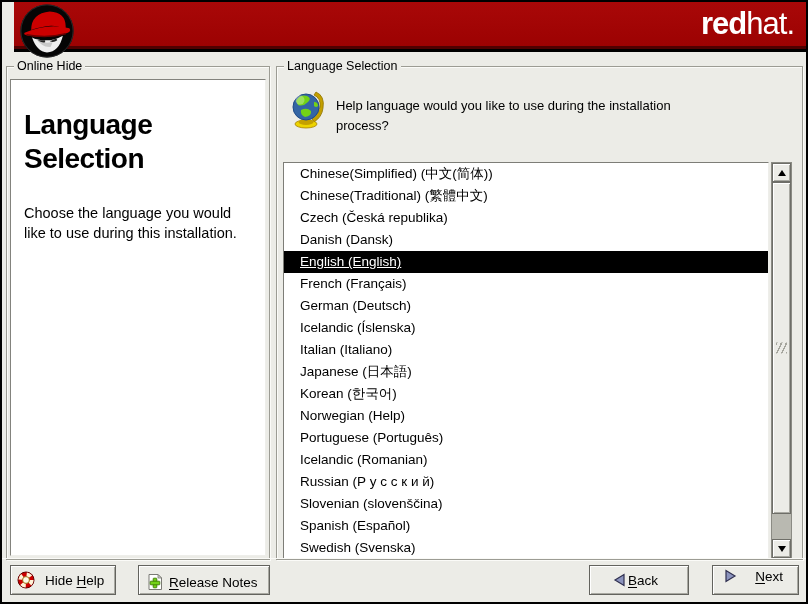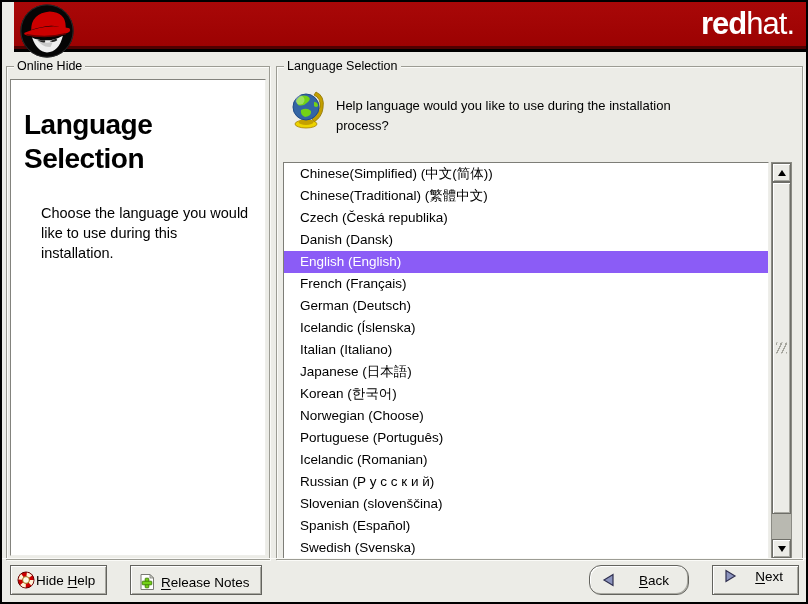--- a/index.html
+++ b/index.html
@@ -25,21 +25,21 @@
     box-shadow: inset 1px 1px 0 #fbfbf8, 1px 1px 0 #fbfbf8; }
   .frame-label { position:absolute; top:-8px; left:7px; background:#ECECE7;
     padding:0 3px; font-size:12.5px; line-height:15px; z-index:2; white-space:nowrap; }
   .help-frame { left:4px; top:64px; width:264px; height:494px; }
   .main-frame { left:274px; top:64px; width:527px; height:494px; }
   
   .help-inner { position:absolute; left:3px; right:3px; top:12px; bottom:3px;
     background:#fff; border:1px solid; border-color:#83837d #eeeeea #eeeeea #83837d; }
   .help-title { margin:28px 13px 0 13px; font-size:28px; line-height:1.22;
     font-weight:700; letter-spacing:-0.5px; }
-  .help-body { margin:27px 13px 0 30px; font-size:14.5px; line-height:1.38; }
+  .help-body { margin:27px 13px 0 13px; font-size:14.5px; line-height:1.38; }
   
   .globe { position:absolute; left:10px; top:22px; width:40px; height:40px; }
   .prompt { position:absolute; left:59px; top:29px; width:362px; margin:0;
     font-size:13px; line-height:1.5; }
   .listbox { position:absolute; left:6px; top:95px; width:486px; height:397px;
     background:#fff; border:1px solid; border-color:#7d7d77 #eeeeea #eeeeea #7d7d77;
     overflow:hidden; }
   .lang-row { height:22px; line-height:22px; padding-left:16px; font-size:13.5px;
     white-space:nowrap; cursor:default; }
   .lang-row.selected { color:#fff; }
@@ -63,23 +63,23 @@
     transform:translateY(-50%);
     background:repeating-linear-gradient(115deg,#a5a59d 0 1.5px,transparent 1.5px 4.5px); }
   
   .footer { position:absolute; left:0; right:0; bottom:0; height:44px;
     border-top:1px solid #fafaf7; }
   .btn { position:absolute; bottom:7px; height:30px; background:#ECECE7;
     border:1px solid #63635e;
     box-shadow: inset 1px 1px 0 #ffffff, inset -1px -1px 0 #a9a9a2;
     display:flex; align-items:center; font-size:13.5px; cursor:default; }
   .btn .mn { text-decoration:underline; text-underline-offset:2px; }
-  .btn-hidehelp { left:8px; padding:0 11px 0 6px; gap:1px; }
-  .btn-relnotes { left:128px; padding:4px 11px 0 7px; gap:5px; }
-  .btn-back { right:117px; width:100px; padding:0 19px 0 11px; justify-content:space-between;border-radius:12px; }
+  .btn-hidehelp { left:8px; padding:0 11px 0 6px; gap:10px; }
+  .btn-relnotes { left:136px; padding:4px 11px 0 7px; gap:5px; }
+  .btn-back { right:117px; width:100px; padding:0 19px 0 11px; justify-content:center; }
   .btn-next { right:7px; width:87px; padding:0 15px 8px 9px; justify-content:space-between; }
   .icon16 { width:18px; height:18px; flex:0 0 auto; }
   .icon-tri { width:16px; height:16px; flex:0 0 auto; }
 </style>
 </head>
 <body>
 
 <div class="window">
 
   <div class="header">
@@ -125,28 +125,28 @@
       </svg>
     </div>
     <p class="prompt">Help language would you like to use during the installation process?</p>
 
     <div class="listbox">
       <div id="lang-rows">
           <div class="lang-row">Chinese(Simplified) (中文(简体))</div>
           <div class="lang-row">Chinese(Traditional) (繁體中文)</div>
           <div class="lang-row">Czech (Česká republika)</div>
           <div class="lang-row">Danish (Dansk)</div>
-          <div class="lang-row selected" style="background: #8b5cf6;">English (English)</div>
+          <div class="lang-row selected" style="background: #000000; text-decoration: underline;">English (English)</div>
           <div class="lang-row">French (Français)</div>
           <div class="lang-row">German (Deutsch)</div>
           <div class="lang-row">Icelandic (Íslenska)</div>
           <div class="lang-row">Italian (Italiano)</div>
           <div class="lang-row">Japanese (日本語)</div>
           <div class="lang-row">Korean (한국어)</div>
-          <div class="lang-row">Norwegian (Choose)</div>
+          <div class="lang-row">Norwegian (Help)</div>
           <div class="lang-row">Portuguese (Português)</div>
           <div class="lang-row">Icelandic (Romanian)</div>
           <div class="lang-row">Russian (Р у с с к и й)</div>
           <div class="lang-row">Slovenian (slovenščina)</div>
           <div class="lang-row">Spanish (Español)</div>
           <div class="lang-row">Swedish (Svenska)</div>
         </div>
     </div>
 
     <div class="scrollbar">

